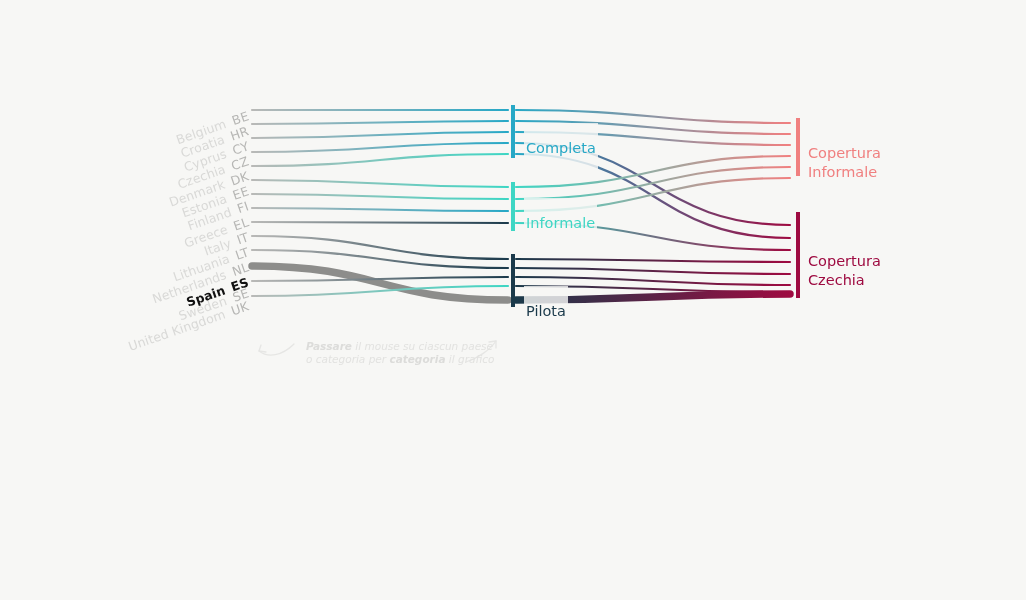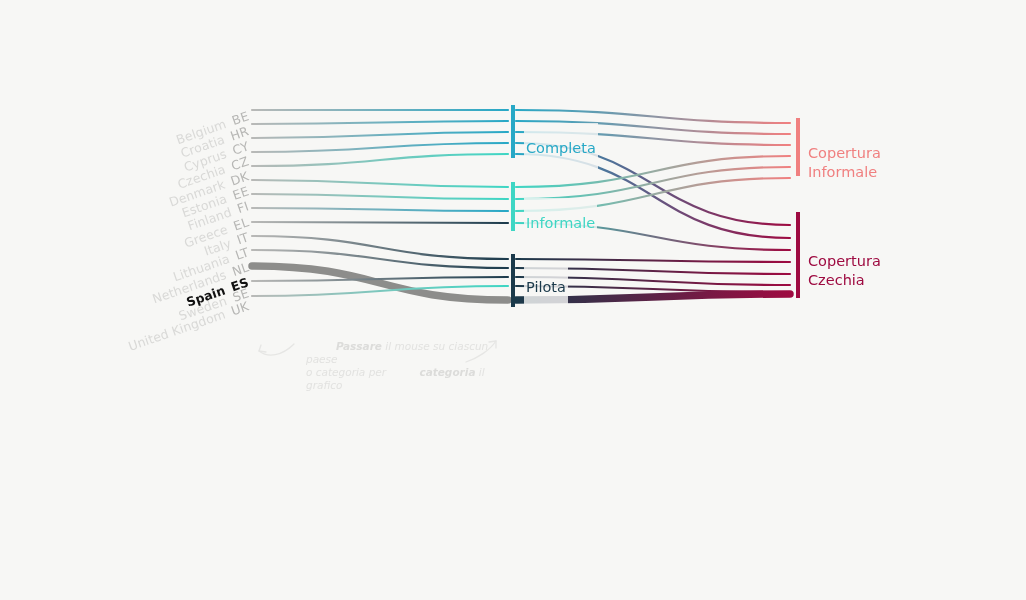--- a/index.html
+++ b/index.html
@@ -46,21 +46,21 @@
   .hint{
     position:absolute;
     left:306px; top:340px;
     width:200px;
     font-size:10.5px;
     line-height:13px;
     font-style:italic;
     color:#e2e2e0;
     font-family:"DejaVu Sans", sans-serif;
   }
-  .hint b{font-style:italic;font-weight:bold;color:#dcdcda;margin-left:30px;}
+  .hint b{font-style:italic;font-weight:bold;color:#dcdcda;}
 </style>
 </head>
 <body>
 
 <div id="stage">
 
   <svg id="sankey" viewBox="0 0 1026 600" xmlns="http://www.w3.org/2000/svg">
     <defs id="grad-defs">
         <linearGradient id="gl0" gradientUnits="userSpaceOnUse" x1="252" x2="508" y1="0" y2="0">
           <stop offset="0%" stop-color="#b9b9b7"></stop>
@@ -235,21 +235,21 @@
       <div class="country-label" style="left: 0px; top: 226px; width: 248px; text-align: right; transform: rotate(-19deg);"><span class="c-name">Italy</span><span class="c-code">IT</span></div>
       <div class="country-label" style="left: 0px; top: 241px; width: 248px; text-align: right; transform: rotate(-19deg);"><span class="c-name">Lithuania</span><span class="c-code">LT</span></div>
       <div class="country-label" style="left: 0px; top: 256px; width: 248px; text-align: right; transform: rotate(-19deg);"><span class="c-name">Netherlands</span><span class="c-code">NL</span></div>
       <div class="country-label active" style="left: 0px; top: 271px; width: 248px; text-align: right; transform: rotate(-19deg);"><span class="c-name">Spain</span><span class="c-code">ES</span></div>
       <div class="country-label" style="left: 0px; top: 282px; width: 248px; text-align: right; transform: rotate(-19deg);"><span class="c-name">Sweden</span><span class="c-code">SE</span></div>
       <div class="country-label" style="left: 0px; top: 295px; width: 248px; text-align: right; transform: rotate(-19deg);"><span class="c-name">United Kingdom</span><span class="c-code">UK</span></div>
     </div>
   <div id="middle-labels">
       <div class="node-label" style="left: 524px; top: 122.5px; color: rgb(39, 168, 198);">Completa</div>
       <div class="node-label" style="left: 524px; top: 197.5px; color: rgb(62, 214, 196);">Informale</div>
-      <div class="node-label" style="left: 524px; top: 262px; color: rgb(27, 58, 75);">Pilota</div>
+      <div class="node-label" style="left: 524px; top: 286px; color: rgb(27, 58, 75);">Pilota</div>
     </div>
   <div id="right-labels">
       <div class="node-label" style="left: 806px; top: 128px; color: rgb(240, 128, 128);">
         <div>Copertura</div>
         <div>Informale</div>
       </div>
       <div class="node-label" style="left: 806px; top: 236px; color: rgb(158, 11, 65);">
         <div>Copertura</div>
         <div>Czechia</div>
       </div>

